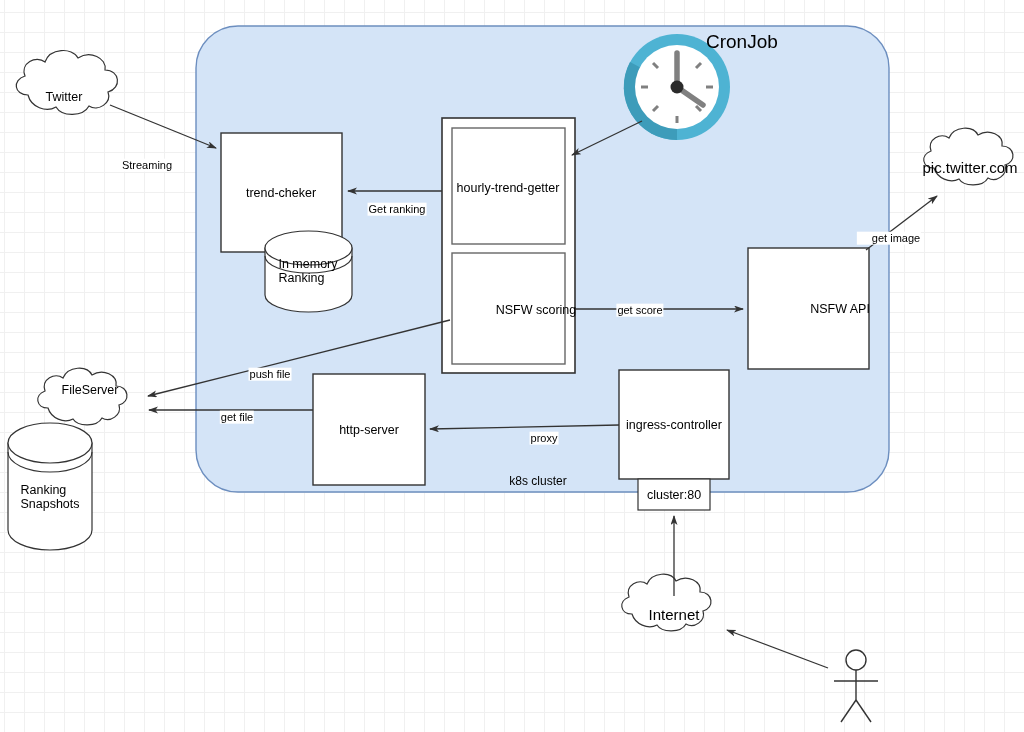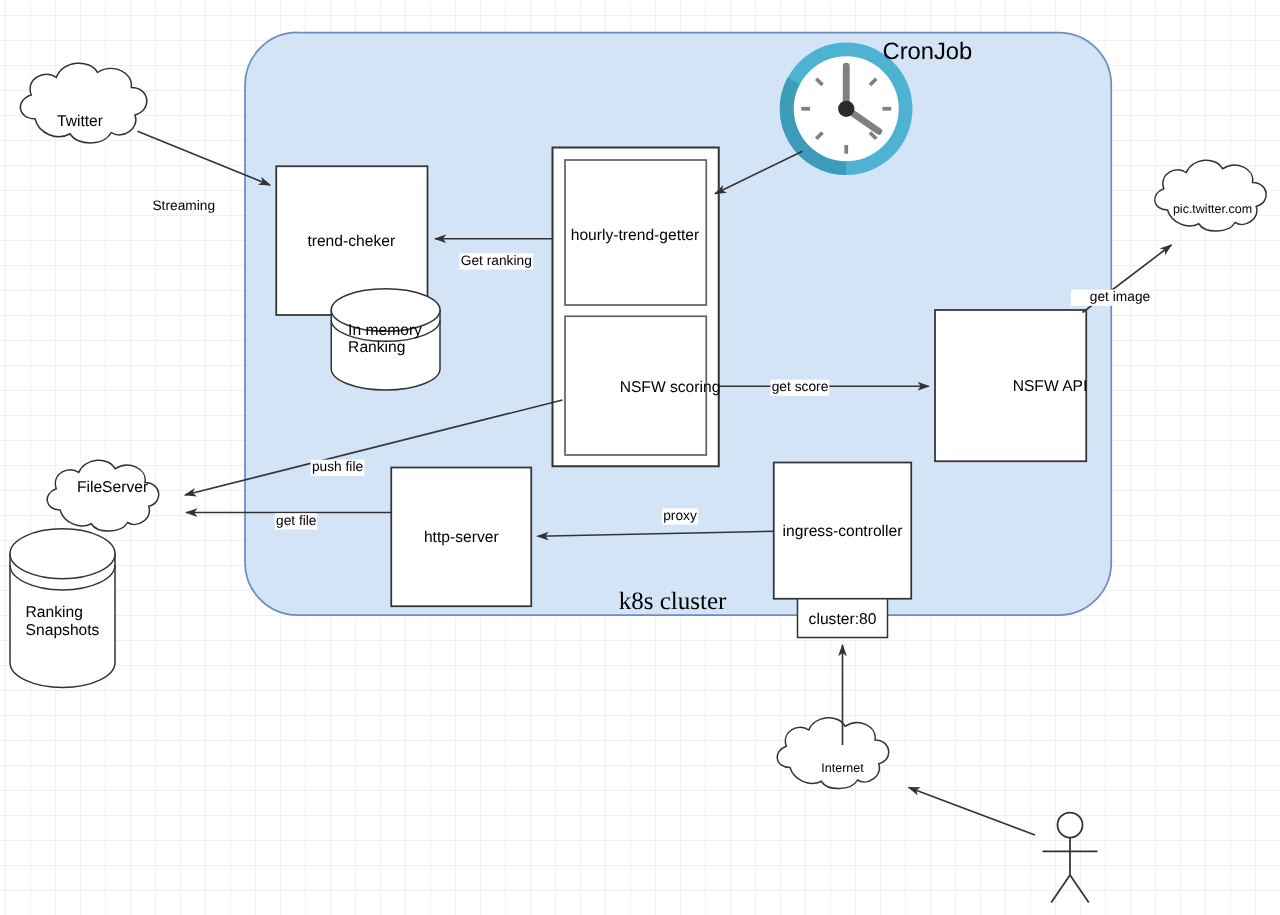--- a/index.html
+++ b/index.html
@@ -43,30 +43,29 @@
     font-size: 12.5px;
     transform: translate(-50%, -50%);
   }
   .edge-label {
     font-size: 11px;
     background: #ffffff;
     padding: 0 1px;
     transform: translate(-50%, -50%);
   }
   .big-label {
-    font-size: 20px;
-    transform: translate(-50%, -50%);
-    font-family: Liberation Serif, serif;
+    font-size: 12px;
+    transform: translate(-50%, -50%);
   }
   .title-label {
     font-size: 19px;
     transform: translate(0, -50%);
   }
   .small-label {
-    font-size: 10px;
+    font-size: 15px;
     transform: translate(-50%, -50%);
   }
 </style>
 </head>
 <body>
 
 <div id="canvas">
 
   <svg id="vector-layer" viewBox="0 0 1024 732" xmlns="http://www.w3.org/2000/svg">
     <defs>
@@ -240,15 +239,15 @@
   <div class="lbl edge-label" style="left:397px; top:209px;">Get ranking</div>
 
   <div class="lbl edge-label" style="left:640px; top:310px;">get score</div>
 
   <div class="lbl edge-label" style="left:889px; top:238px;padding-left:15px;">get image</div>
 
   <div class="lbl edge-label" style="left:270px; top:374px;">push file</div>
 
   <div class="lbl edge-label" style="left:237px; top:417px;">get file</div>
 
-  <div class="lbl edge-label" style="left:544px; top:413px;">proxy</div>
+  <div class="lbl edge-label" style="left:544px; top:438px;">proxy</div>
 
 </div>
 
 </body></html>

